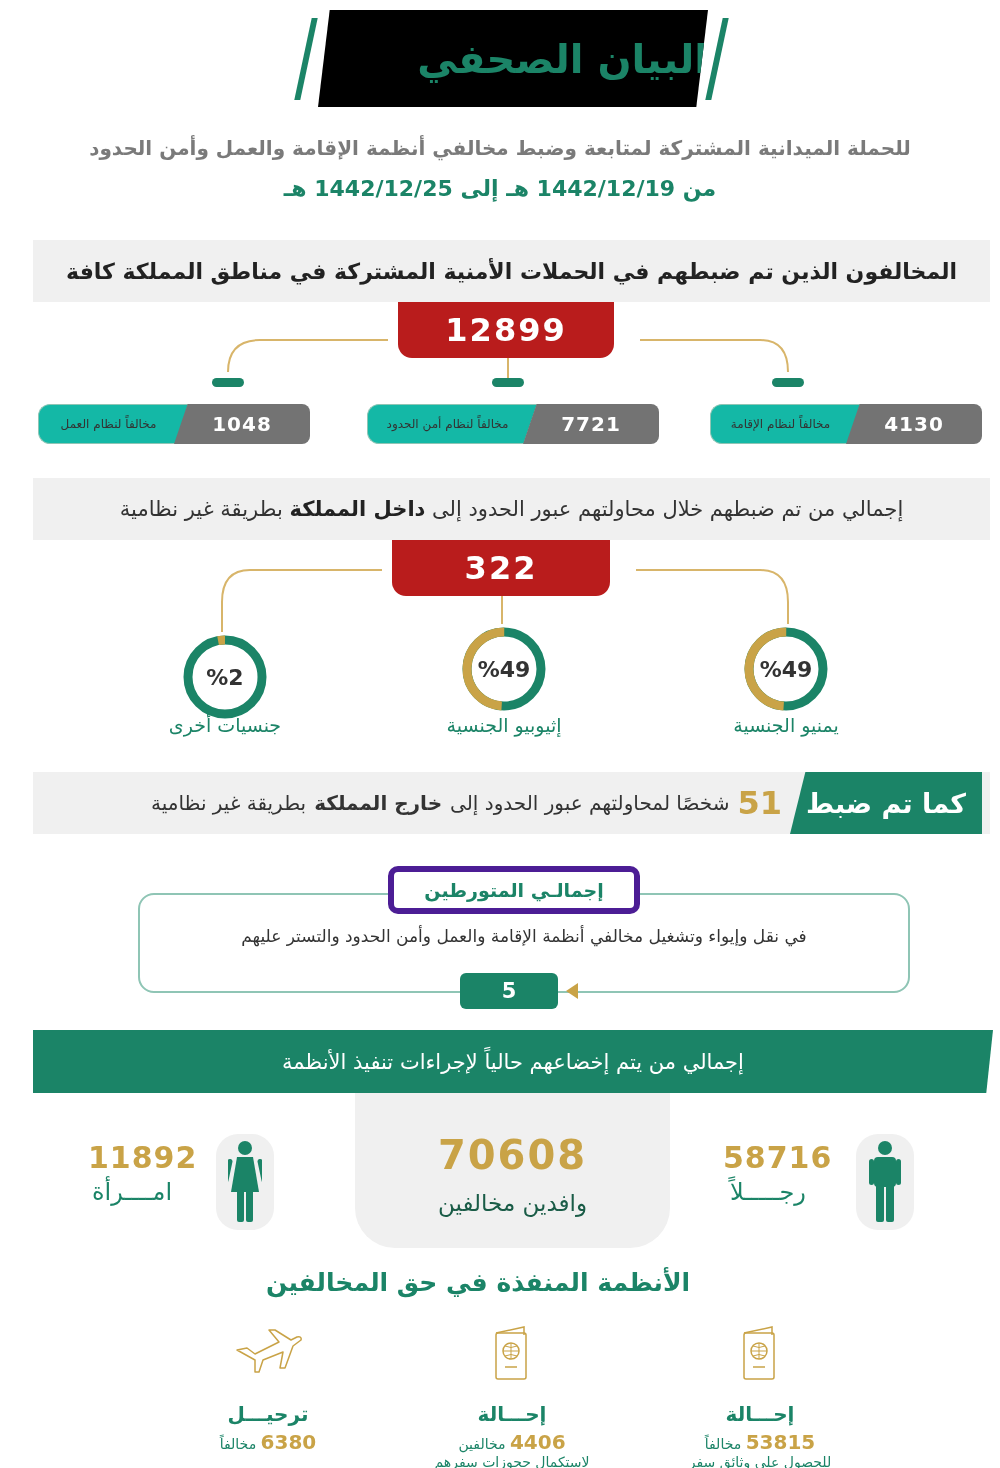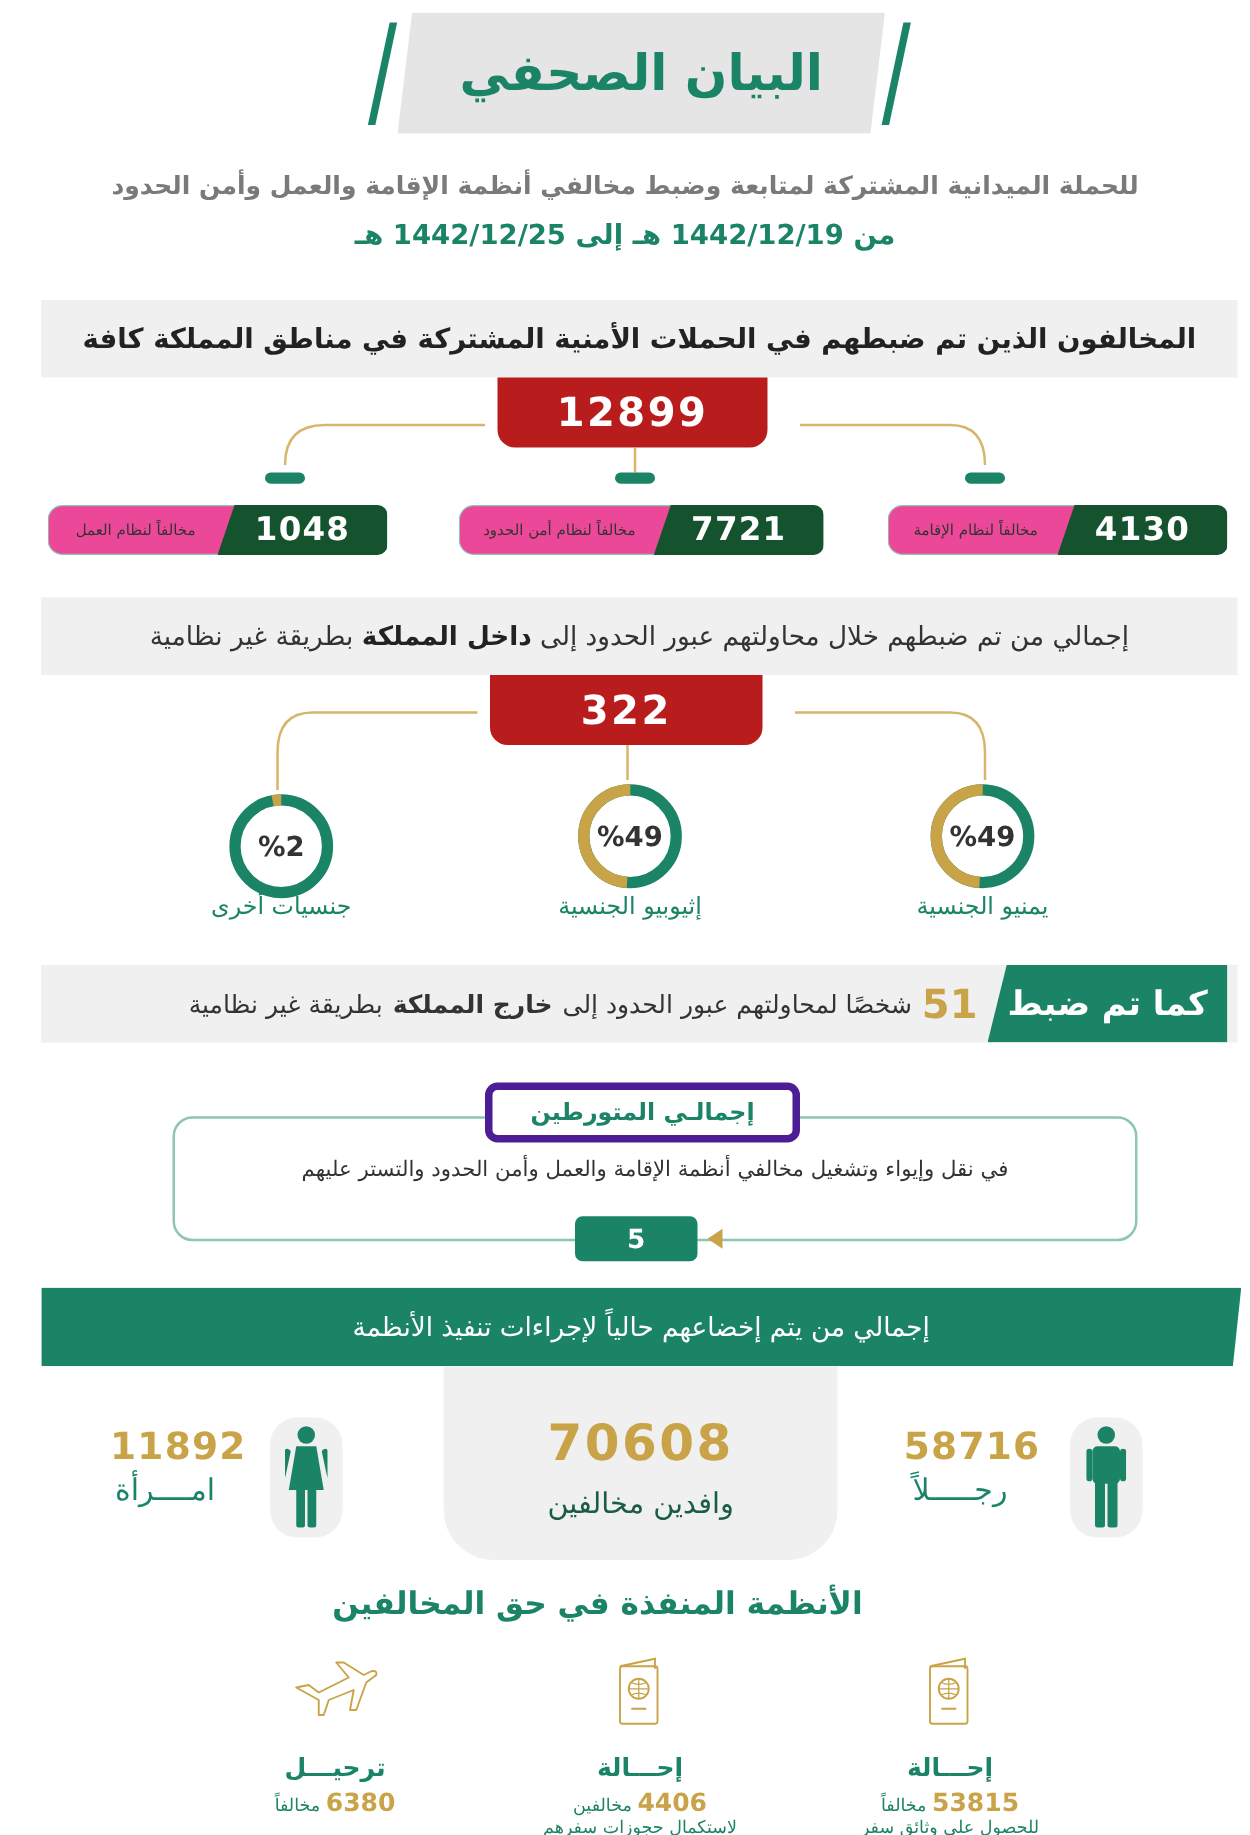--- a/index.html
+++ b/index.html
@@ -1,46 +1,46 @@
 <!DOCTYPE html>
 <html><head>
 <meta charset="utf-8">
 <style>
   * { box-sizing: border-box; margin: 0; padding: 0; }
   html, body { width: 1000px; height: 1468px; background: #ffffff; overflow: hidden; }
   body { font-family: "DejaVu Sans", sans-serif; direction: rtl; position: relative; color: #333; }
   .abs { position: absolute; }
 
   
-  .title-box { left: 318px; top: 10px; width: 390px; height: 97px; background: #e5e5e5;
-    clip-path: polygon(3% 0, 100% 0, 97% 100%, 0 100%); display:flex; align-items:center; justify-content:center; }
+  .title-box { left: 318px; top: 10px; width: 390px; height: 97px; background: #000000;
+    clip-path: polygon(3% 0, 100% 0, 97% 100%, 0 100%); display:flex; align-items:center; }
   .title-text { color: #1b8467; font-size: 40px; font-weight: bold; }
   .slash { width: 6px; height: 82px; background: #1b8467; transform: skewX(-12deg); }
   .subtitle { left: 0; width: 1000px; top: 136px; text-align: center; color: #7a7a7a; font-size: 20px; font-weight: bold; }
   .dates { left: 0; width: 1000px; top: 176px; text-align: center; color: #1b8467; font-size: 22px; font-weight: bold; }
 
   
   .banner { left: 33px; width: 957px; background: #f0f0f0; display:flex; align-items:center; justify-content:center; text-align:center; }
   .b1 { top: 240px; height: 62px; color: #222; font-size: 22px; font-weight: bold; }
   .b2 { top: 478px; height: 62px; color: #333; font-size: 21px; }
   .b2 b { font-weight: bold; color:#222; }
 
   .green-total { background: #b91c1c; color: #fff; font-weight: bold; display:flex; align-items:center; justify-content:center; border-radius: 0 0 14px 14px; }
   .t1 { left: 398px; top: 302px; width: 216px; height: 56px; font-size: 32px; letter-spacing: 2px; }
   .t2 { left: 392px; top: 540px; width: 218px; height: 56px; font-size: 32px; letter-spacing: 2px; }
 
   svg.conn { position:absolute; left:0; top:0; }
 
   .tick { width: 32px; height: 9px; background: #1b8467; border-radius: 5px; }
 
   .stat-card { height: 40px; display:flex; direction: ltr; }
-  .stat-label { border: 1.5px solid #8fc5b5; border-right: none; border-radius: 12px 0 0 12px; background:#ec4899;
+  .stat-label { border: 1.5px solid #8fc5b5; border-right: none; border-radius: 12px 0 0 12px; background:#14b8a6;
     font-size: 12px; color:#333; display:flex; align-items:center; justify-content:center; padding: 0 22px 0 12px; direction: rtl;
     clip-path: polygon(0 0, 100% 0, 92% 100%, 0 100%); margin-right: -14px; }
-  .stat-val { background:#14532d; color:#fff; font-weight:bold; font-size: 26px; display:flex; align-items:center; justify-content:center;
+  .stat-val { background:#737373; color:#fff; font-weight:bold; font-size: 20px; display:flex; align-items:center; justify-content:center;
     border-radius: 0 8px 8px 0; clip-path: polygon(10% 0, 100% 0, 100% 100%, 0 100%); letter-spacing: 1px; }
 
   .donut-wrap { width: 90px; height: 90px; }
   .donut-label { font-size: 19px; color: #1b8467; text-align:center; width: 160px; }
 
   .b3 { top: 772px; height: 62px; left: 33px; width: 957px; background: #f0f0f0; }
   .b3-green { right: 18px; top: 772px; height: 62px; width: 192px; background:#1b8467; clip-path: polygon(8% 0, 100% 0, 100% 100%, 0 100%);
     color:#fff; font-weight:bold; font-size: 27px; display:flex; align-items:center; justify-content:center; }
   .b3-text { top: 772px; height: 62px; right: 218px; display:flex; align-items:center; gap: 8px; font-size: 20px; color:#333; }
   .b3-num { color: #c9a347; font-weight: bold; font-size: 32px; }

